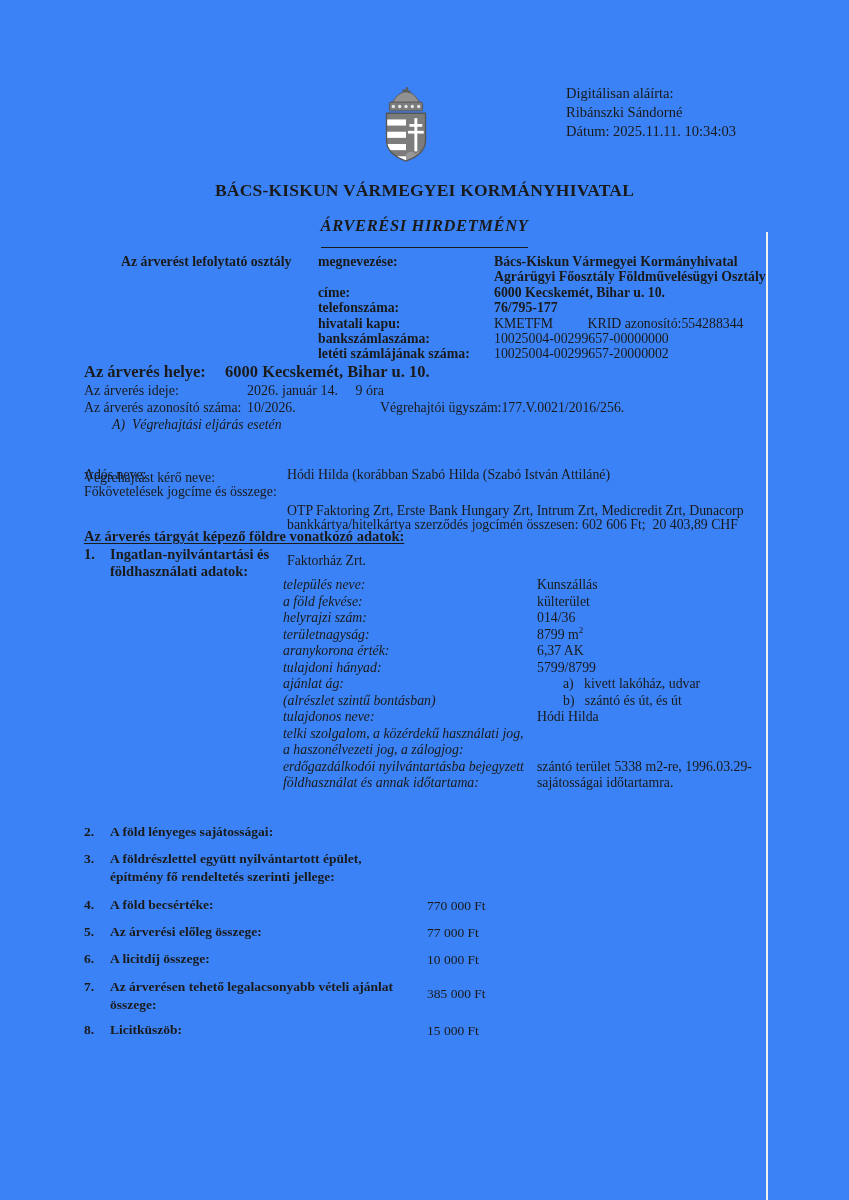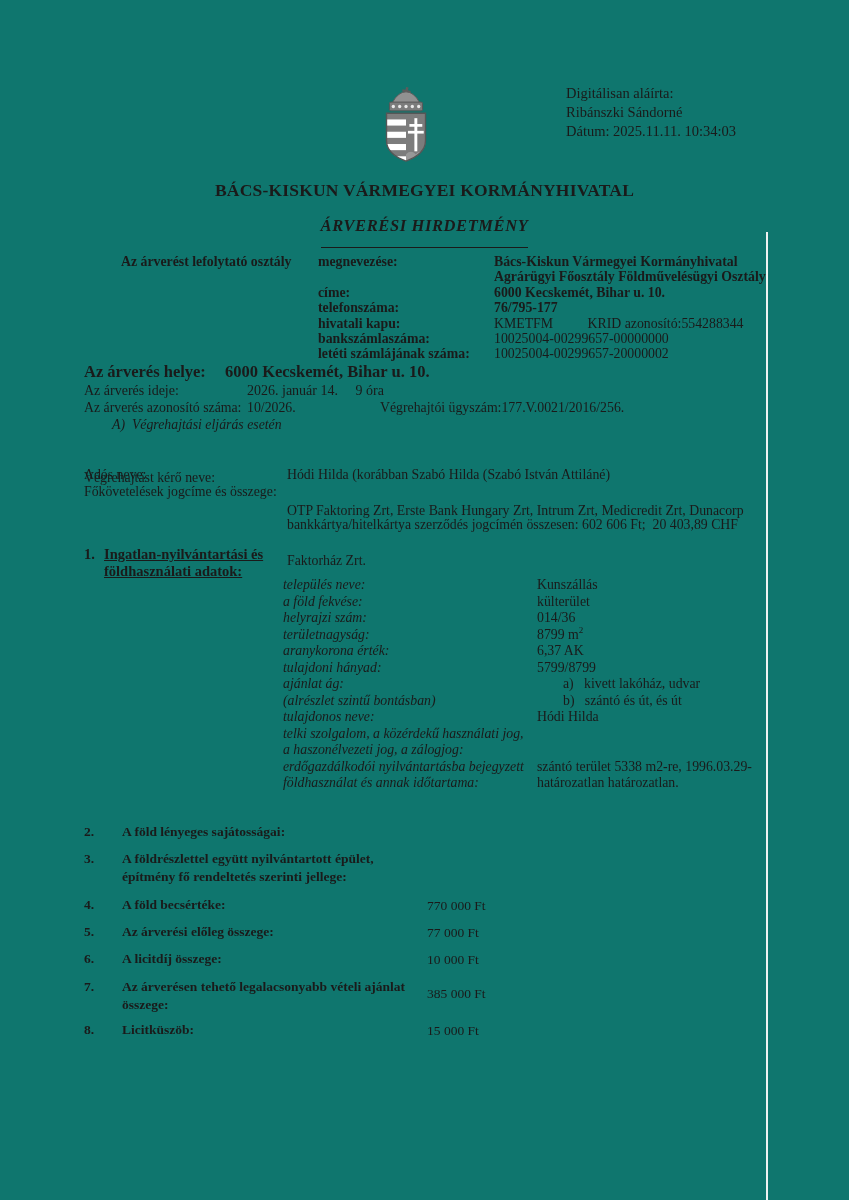--- a/index.html
+++ b/index.html
@@ -1,19 +1,19 @@
 <!DOCTYPE html>
 <html><head>
 <meta charset="utf-8">
 <style>
   * { margin:0; padding:0; box-sizing:border-box; }
   html,body { background:#fcfcfb; }
   .page {
     position:relative; width:849px; height:1200px;
-    background:#0f766e; overflow:hidden;
+    background:#3b82f6; overflow:hidden;
     font-family:"Liberation Serif","DejaVu Serif",serif;
     color:#1a1a1a;
   }
   .abs { position:absolute; }
   .b { font-weight:bold; }
 
   .edge-streak { position:absolute; left:766px; top:232px; bottom:0; width:2px; background:#eef1f1; }
 
   .emblem { left:368px; top:86px; width:76px; height:78px; }
 
@@ -43,31 +43,31 @@
   .proc { left:112px; top:417px; font-size:13.8px; font-style:italic; white-space:pre; }
 
   .kv { left:84px; font-size:13.8px; line-height:16.5px; width:700px; }
   .kv .val { position:absolute; left:203px; top:0; white-space:pre; }
   .req { top:434px;margin-top:36px; } .deb { top:467px; } .cla { top:484px; }
 
   .landhead { left:84px; top:528px; font-size:14.5px; font-weight:bold; text-decoration:underline; text-underline-offset:2px; }
 
   .item1 { left:84px; top:546px; font-size:14.5px; font-weight:bold; line-height:17px; }
   .item1 .num { position:absolute; left:0; }
-  .item1 .txt { margin-left:20px;text-decoration:underline; }
+  .item1 .txt { margin-left:26px; }
 
   .landrows { left:283px; top:577px; width:530px; font-size:13.8px; line-height:16.5px; }
   .lrow { display:flex; }
   .llab { width:254px; flex:none; font-style:italic; }
   .lval { white-space:pre; }
   .lval sup { font-size:9px; line-height:0; vertical-align:super; }
 
   .item { left:84px; width:720px; font-size:13.5px; font-weight:bold; line-height:17.5px; }
   .item .num { position:absolute; left:0; }
-  .item .itxt { margin-left:38px; width:330px; }
+  .item .itxt { margin-left:26px; width:330px; }
   .item .ival { position:absolute; left:343px; top:1px; font-weight:normal; font-size:13.5px; white-space:pre; }
   .it2 { top:823px; } .it3 { top:850px; } .it4 { top:896px; }
   .it5 { top:923px; } .it6 { top:950px; } .it7 { top:978px; } .it8 { top:1021px; }
   .it7 .ival { top:7px; }
 </style>
 </head>
 <body>
 
 <div class="page">
 
@@ -179,20 +179,21 @@
     <span>Adós neve:</span>
     <span class="val">Hódi Hilda (korábban Szabó Hilda (Szabó István Attiláné)</span>
   </div>
   <div class="abs kv cla">
     <span>Főkövetelések jogcíme és összege:</span>
     <span class="val">
       <div>bankkártya/hitelkártya szerződés jogcímén összesen: 602 606 Ft;  20 403,89 CHF</div>
     </span>
   </div>
 
+  <div class="abs landhead">Az árverés tárgyát képező földre vonatkozó adatok:</div>
 
   <div class="abs item1">
     <span class="num">1.</span>
     <div class="txt">
       <div>Ingatlan-nyilvántartási és</div>
       <div>földhasználati adatok:</div>
     </div>
   </div>
 
   <div class="abs landrows">
@@ -239,21 +240,21 @@
     <div class="lrow">
       <span class="llab">a haszonélvezeti jog, a zálogjog:</span>
       <span class="lval"></span>
     </div>
     <div class="lrow">
       <span class="llab">erdőgazdálkodói nyilvántartásba bejegyzett</span>
       <span class="lval">szántó terület 5338 m2-re, 1996.03.29-</span>
     </div>
     <div class="lrow">
       <span class="llab">földhasználat és annak időtartama:</span>
-      <span class="lval">határozatlan határozatlan.</span>
+      <span class="lval">sajátosságai időtartamra.</span>
     </div>
   </div>
 
   <div class="abs item it2">
     <span class="num">2.</span>
     <div class="itxt">
       <div>A föld lényeges sajátosságai:</div>
     </div>
   </div>
 

